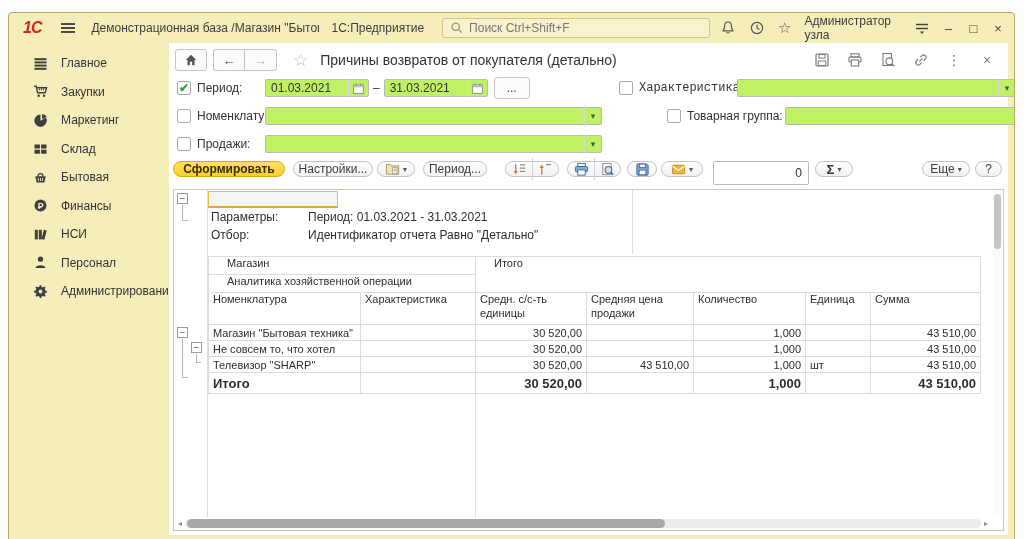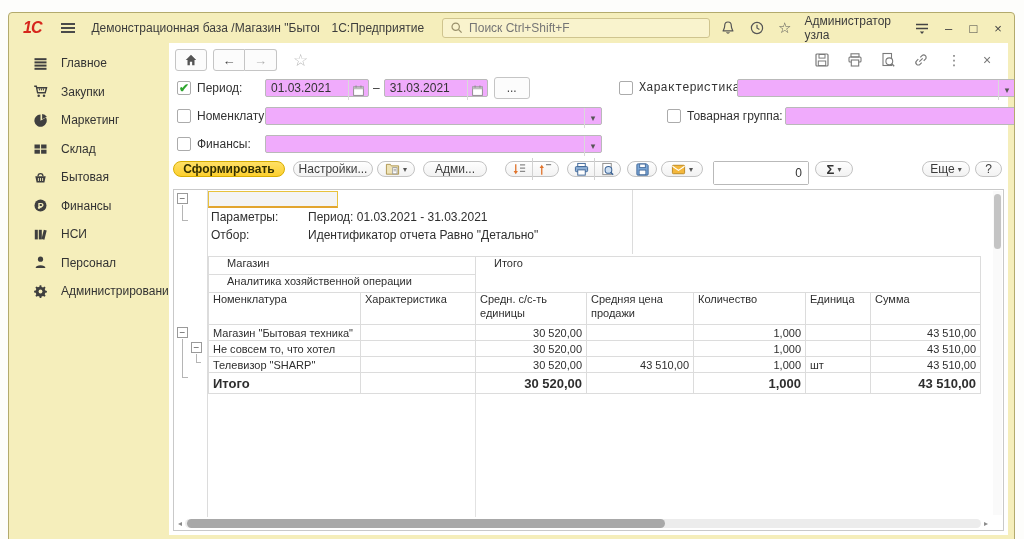--- a/index.html
+++ b/index.html
@@ -47,21 +47,21 @@
   .fh-ico { width:18px; height:18px; display:inline-flex; align-items:center; justify-content:center;
             color:#777; font-size:14px; cursor:pointer; }
 
   
   .filters { position:absolute; left:0; top:30px; right:0; height:86px; font-size:12px; color:#333; }
   .frow { position:absolute; height:22px; display:flex; align-items:center; }
   .cb { flex:none; width:14px; height:14px; border:1px solid #ababab; border-radius:2px; background:#fff;
         display:inline-flex; align-items:center; justify-content:center; margin-right:6px; cursor:pointer; }
   .cb .ck { color:#2ea52e; font-size:12px; line-height:1; font-weight:bold; }
   .flabel { white-space:nowrap; }
-  .field { display:flex; height:18px; border:1px solid #b9b9b9; border-radius:2px; background:#f0abfc; }
+  .field { display:flex; align-items:center; height:18px; border:1px solid #b9b9b9; border-radius:2px; background:#bef264; }
   .field input { flex:1; min-width:0; border:none; outline:none; font-size:12px; color:#333; padding:0 5px;
                  font-family:"Liberation Sans", sans-serif; background:transparent; }
   .seg { flex:none; width:20px; height:20px; display:flex; align-items:center; justify-content:center;
          border-left:1px solid #d9d9d9; cursor:pointer; color:#555; }
   .combo-arrow { font-size:9px; color:#555; }
   .dash { margin:0 4px; color:#333; }
   .dots-btn { width:36px; height:22px; border:1px solid #c5c5c5; border-radius:3px; background:#fcfcfc;
               display:flex; align-items:center; justify-content:center; font-size:12px; color:#444;
               margin-left:6px; cursor:pointer; }
 
@@ -247,20 +247,21 @@
       <span class="navbtn">
         <svg width="14" height="14" viewBox="0 0 16 16">
             <path d="M8 2 L14 8 H12 V14 H9.3 V10 H6.7 V14 H4 V8 H2 Z" fill="#555"></path>
           </svg>
       </span>
       <span class="nav-pair">
         <span class="navbtn">←</span>
         <span class="navbtn">→</span>
       </span>
       <span class="fav-star">☆</span>
+      <span class="form-title">Причины возвратов от покупателя (детально)</span>
       <span class="fh-icons">
         <span class="fh-ico">
           <svg width="16" height="16" viewBox="0 0 16 16">
               <rect x="2" y="2" width="12" height="12" rx="1" fill="none" stroke="#7a7a7a" stroke-width="1.2"></rect>
               <rect x="5" y="2.5" width="6" height="3.6" fill="none" stroke="#7a7a7a" stroke-width="1"></rect>
               <rect x="4.3" y="9" width="7.4" height="4.6" fill="none" stroke="#7a7a7a" stroke-width="1"></rect>
             </svg>
         </span>
         <span class="fh-ico">
           <svg width="16" height="16" viewBox="0 0 16 16">
@@ -348,21 +349,21 @@
         <span class="field" style="width:279px; margin-left:6px;">
           <input style="">
           <span class="seg" style="width:17px;">
               <span class="combo-arrow">▾</span>
             </span>
         </span>
       </div>
 
       <div class="frow" style="left:8px; top:60px;">
         <span class="cb"></span>
-        <span class="flabel" style="width:68px;">Финансы:</span>
+        <span class="flabel" style="width:68px;">Продажи:</span>
         <span class="field" style="width:337px;">
           <input style="">
           <span class="seg" style="width:17px;">
               <span class="combo-arrow">▾</span>
             </span>
         </span>
       </div>
     </div>
 
     <div class="toolbar">
@@ -370,21 +371,21 @@
       <span class="tbn" style="left:124px; width:80px;">Настройки...</span>
       <span class="tbn" style="left:208px; width:38px;">
         <svg width="15" height="15" viewBox="0 0 16 16">
             <path d="M1.5 13 V2.5 h4.2 l1 1.6 h7.8 V13 Z" fill="#efe3b6" stroke="#ad9550" stroke-width="1"></path>
             <rect x="8.2" y="6" width="4.6" height="6.6" fill="#fff" stroke="#999" stroke-width="0.9"></rect>
             <line x1="9.2" y1="7.8" x2="11.8" y2="7.8" stroke="#999" stroke-width="0.9"></line>
             <line x1="9.2" y1="9.4" x2="11.8" y2="9.4" stroke="#999" stroke-width="0.9"></line>
           </svg>
         <span class="drop">▾</span>
       </span>
-      <span class="tbn" style="left:254px; width:64px;">Адми...</span>
+      <span class="tbn" style="left:254px; width:64px;">Период...</span>
       <span class="tbn pair" style="left:336px;">
         <span class="half">
           <svg width="15" height="15" viewBox="0 0 16 16">
               <line x1="4" y1="2.5" x2="4" y2="9.5" stroke="#e0732c" stroke-width="1.4"></line>
               <path d="M1.7 9.5 h4.6 L4 13 Z" fill="#e0732c"></path>
               <line x1="8.5" y1="3" x2="14" y2="3" stroke="#8a8a8a" stroke-width="1.2"></line>
               <line x1="8.5" y1="6.5" x2="14" y2="6.5" stroke="#8a8a8a" stroke-width="1.2"></line>
               <line x1="8.5" y1="10" x2="14" y2="10" stroke="#8a8a8a" stroke-width="1.2"></line>
             </svg>
         </span>

